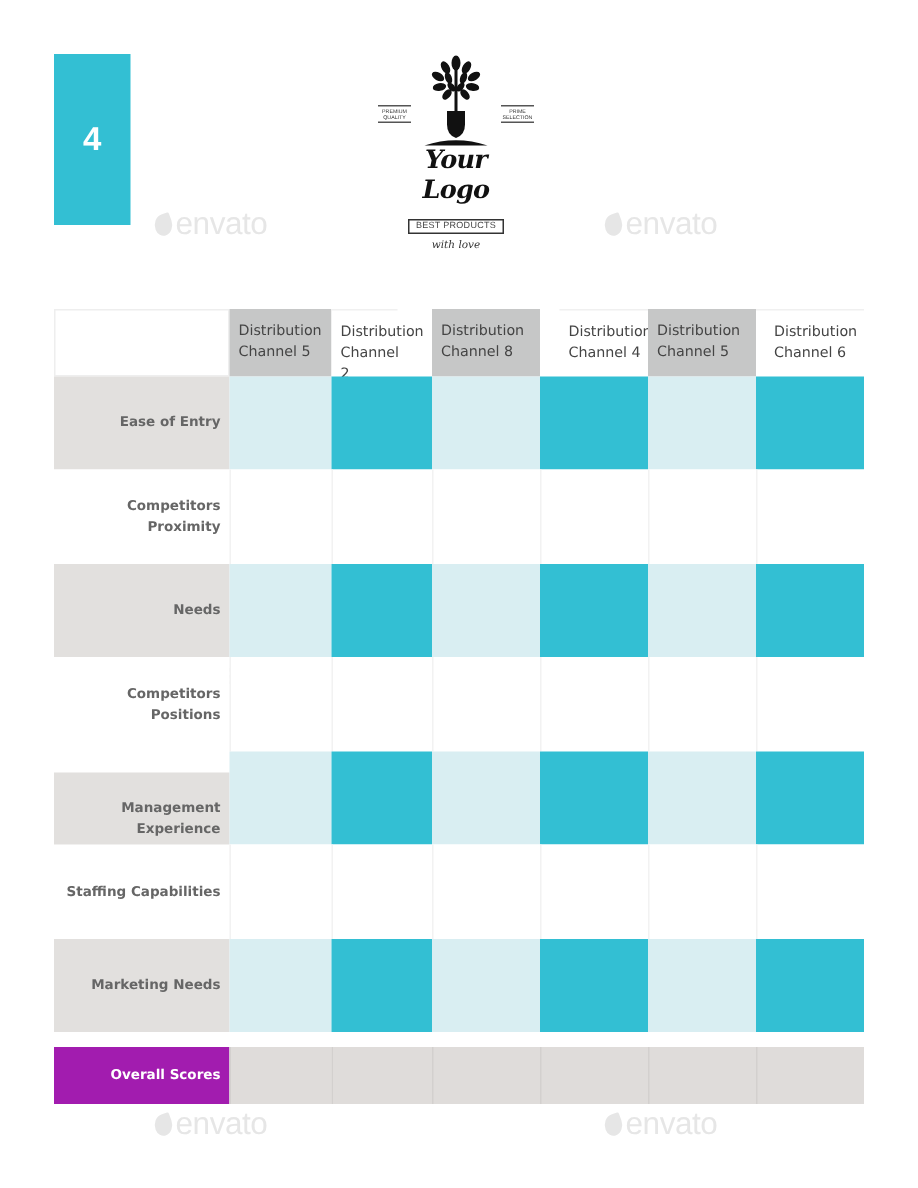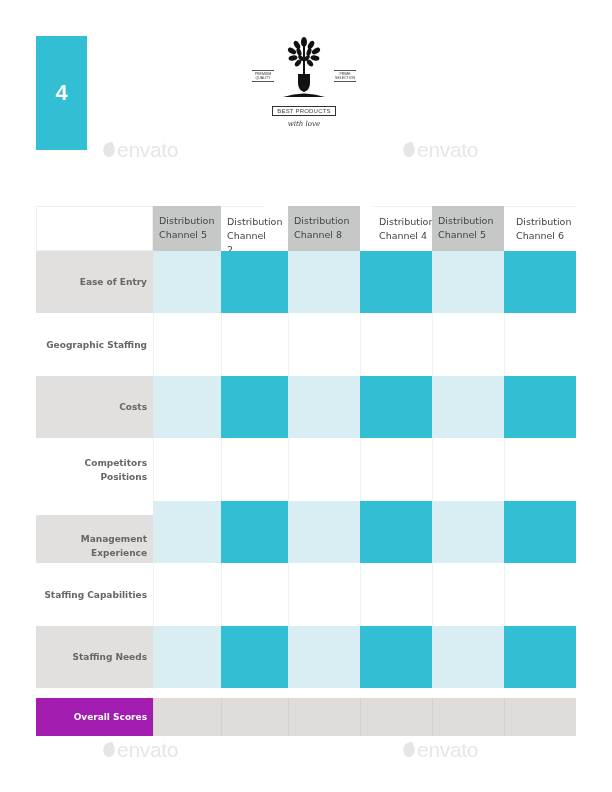--- a/index.html
+++ b/index.html
@@ -51,20 +51,21 @@
       <ellipse cx="28" cy="16" rx="2.2" ry="4" transform="rotate(20 28 16)"></ellipse>
       <ellipse cx="20" cy="22" rx="2" ry="3.5" transform="rotate(-40 20 22)"></ellipse>
       <ellipse cx="26" cy="22" rx="2" ry="3.5" transform="rotate(40 26 22)"></ellipse>
       <rect x="22" y="10" width="2" height="30"></rect>
       <path d="M17 38 h12 v9 q0 7 -6 9 q-6 -2 -6 -9 z"></path>
       <path d="M2 61 q21 -7 42 0 z"></path>
     </g>
   </svg>
   <div class="logo-side" style="left:-10px;">PREMIUM QUALITY</div>
   <div class="logo-side" style="right:-10px;">PRIME SELECTION</div>
+  <div class="logo-script">Your Logo</div>
   <div class="logo-box">BEST PRODUCTS</div>
   <div class="logo-love">with love</div>
 </div>
 
 <div class="wm" style="left:103px;top:138px;">
     <span class="leaf"></span>
     <span>envato</span>
   </div>
 <div class="wm" style="left:403px;top:138px;">
     <span class="leaf"></span>
@@ -98,29 +99,29 @@
   <div class="cell hdr white" style="left:468px;top:0;width:72px;height:45px;padding-left:12px;">Distribution Channel 6</div>
 
   <div class="cell rowlabel shade" style="left:0;top:45px;width:117px;height:62px;">Ease of Entry</div>
   <div class="cell c-light" style="left:117px;top:45px;width:68px;height:62px;"></div>
   <div class="cell c-bright" style="left:185px;top:45px;width:67px;height:62px;"></div>
   <div class="cell c-light" style="left:252px;top:45px;width:72px;height:62px;"></div>
   <div class="cell c-bright" style="left:324px;top:45px;width:72px;height:62px;"></div>
   <div class="cell c-light" style="left:396px;top:45px;width:72px;height:62px;"></div>
   <div class="cell c-bright" style="left:468px;top:45px;width:72px;height:62px;"></div>
 
-  <div class="cell rowlabel plain" style="left:0;top:107px;width:117px;height:63px;">Geographic Staffing</div>
+  <div class="cell rowlabel plain" style="left:0;top:107px;width:117px;height:63px;">Competitors Proximity</div>
   <div class="cell c-white" style="left:117px;top:107px;width:68px;height:63px;"></div>
   <div class="cell c-white" style="left:185px;top:107px;width:67px;height:63px;"></div>
   <div class="cell c-white" style="left:252px;top:107px;width:72px;height:63px;"></div>
   <div class="cell c-white" style="left:324px;top:107px;width:72px;height:63px;"></div>
   <div class="cell c-white" style="left:396px;top:107px;width:72px;height:63px;"></div>
   <div class="cell c-white" style="left:468px;top:107px;width:72px;height:63px;"></div>
 
-  <div class="cell rowlabel shade" style="left:0;top:170px;width:117px;height:62px;">Costs</div>
+  <div class="cell rowlabel shade" style="left:0;top:170px;width:117px;height:62px;">Needs</div>
   <div class="cell c-light" style="left:117px;top:170px;width:68px;height:62px;"></div>
   <div class="cell c-bright" style="left:185px;top:170px;width:67px;height:62px;"></div>
   <div class="cell c-light" style="left:252px;top:170px;width:72px;height:62px;"></div>
   <div class="cell c-bright" style="left:324px;top:170px;width:72px;height:62px;"></div>
   <div class="cell c-light" style="left:396px;top:170px;width:72px;height:62px;"></div>
   <div class="cell c-bright" style="left:468px;top:170px;width:72px;height:62px;"></div>
 
   <div class="cell rowlabel plain" style="left:0;top:232px;width:117px;height:63px;">Competitors Positions</div>
   <div class="cell c-white" style="left:117px;top:232px;width:68px;height:63px;"></div>
   <div class="cell c-white" style="left:185px;top:232px;width:67px;height:63px;"></div>
@@ -138,21 +139,21 @@
   <div class="cell c-bright" style="left:468px;top:295px;width:72px;height:62px;"></div>
 
   <div class="cell rowlabel plain" style="left:0;top:357px;width:117px;height:63px;">Staffing Capabilities</div>
   <div class="cell c-white" style="left:117px;top:357px;width:68px;height:63px;"></div>
   <div class="cell c-white" style="left:185px;top:357px;width:67px;height:63px;"></div>
   <div class="cell c-white" style="left:252px;top:357px;width:72px;height:63px;"></div>
   <div class="cell c-white" style="left:324px;top:357px;width:72px;height:63px;"></div>
   <div class="cell c-white" style="left:396px;top:357px;width:72px;height:63px;"></div>
   <div class="cell c-white" style="left:468px;top:357px;width:72px;height:63px;"></div>
 
-  <div class="cell rowlabel shade" style="left:0;top:420px;width:117px;height:62px;">Staffing Needs</div>
+  <div class="cell rowlabel shade" style="left:0;top:420px;width:117px;height:62px;">Marketing Needs</div>
   <div class="cell c-light" style="left:117px;top:420px;width:68px;height:62px;"></div>
   <div class="cell c-bright" style="left:185px;top:420px;width:67px;height:62px;"></div>
   <div class="cell c-light" style="left:252px;top:420px;width:72px;height:62px;"></div>
   <div class="cell c-bright" style="left:324px;top:420px;width:72px;height:62px;"></div>
   <div class="cell c-light" style="left:396px;top:420px;width:72px;height:62px;"></div>
   <div class="cell c-bright" style="left:468px;top:420px;width:72px;height:62px;"></div>
 
   <div class="cell rowlabel dark" style="left:0;top:492px;width:117px;height:38px;">Overall Scores</div>
   <div class="cell c-score" style="left:117px;top:492px;width:68px;height:38px;"></div>
   <div class="cell c-score" style="left:185px;top:492px;width:67px;height:38px;"></div>

